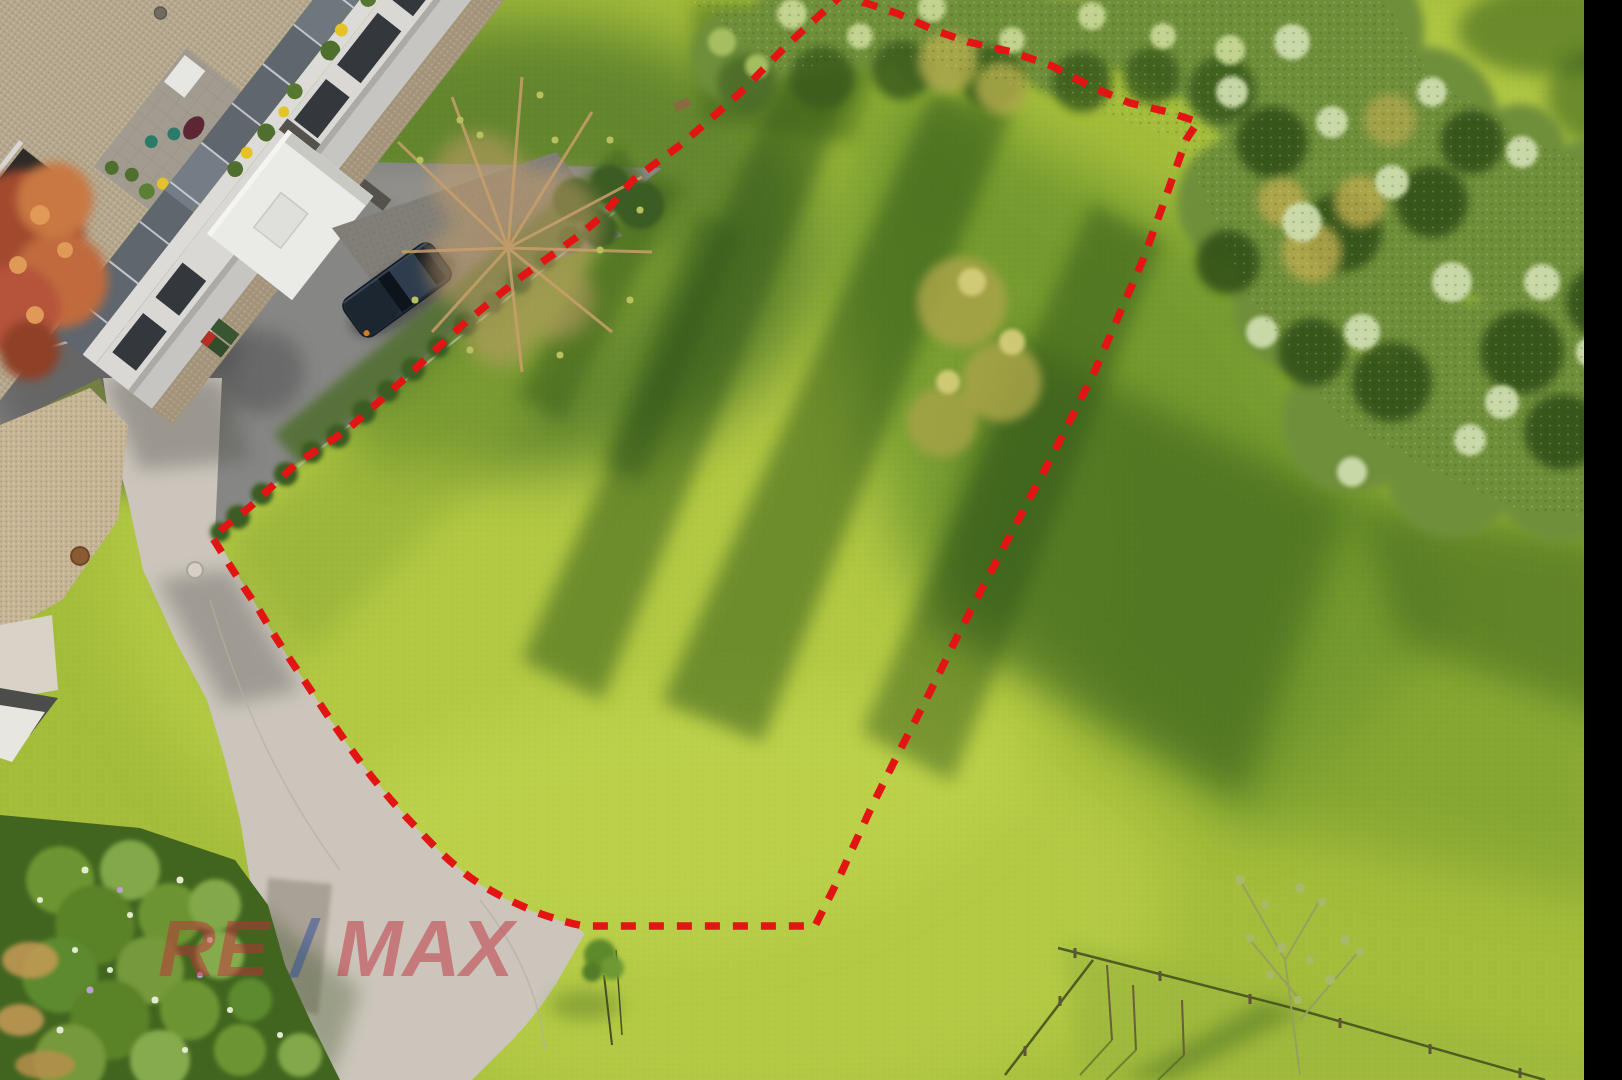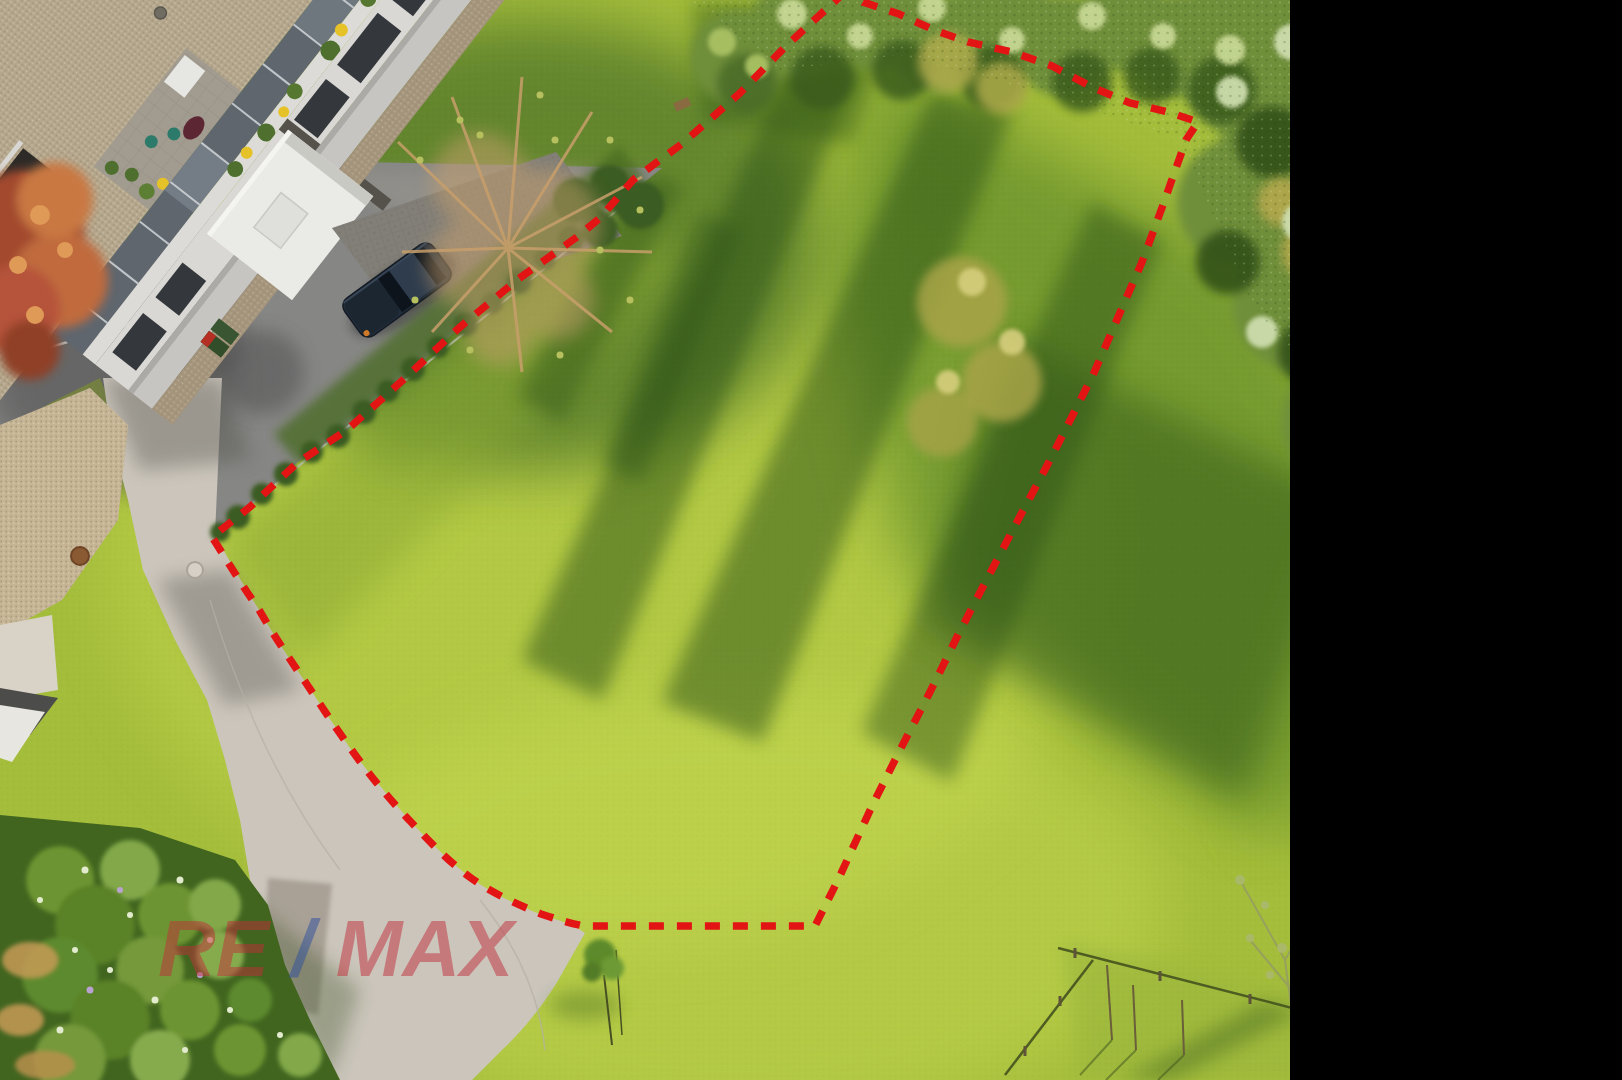--- a/index.html
+++ b/index.html
@@ -1,16 +1,16 @@
 <!DOCTYPE html>
 <html><head>
 <meta charset="utf-8">
 <style>
   html,body{margin:0;padding:0;background:#000;}
-  .stage{position:relative;width:1290px;height:1080px;overflow:hidden;background:#8b5cf6;}
+  .stage{position:relative;width:1584px;height:1080px;overflow:hidden;background:#8b5cf6;}
   .stage svg{position:absolute;inset:0;display:block;}
   text{font-family:"Liberation Sans",sans-serif;}
 </style>
 </head>
 <body>
 
 <div class="stage">
 <svg viewBox="0 0 1622 1080" width="1622" height="1080">
   <defs>
     <filter id="b2" x="-40%" y="-40%" width="180%" height="180%">

